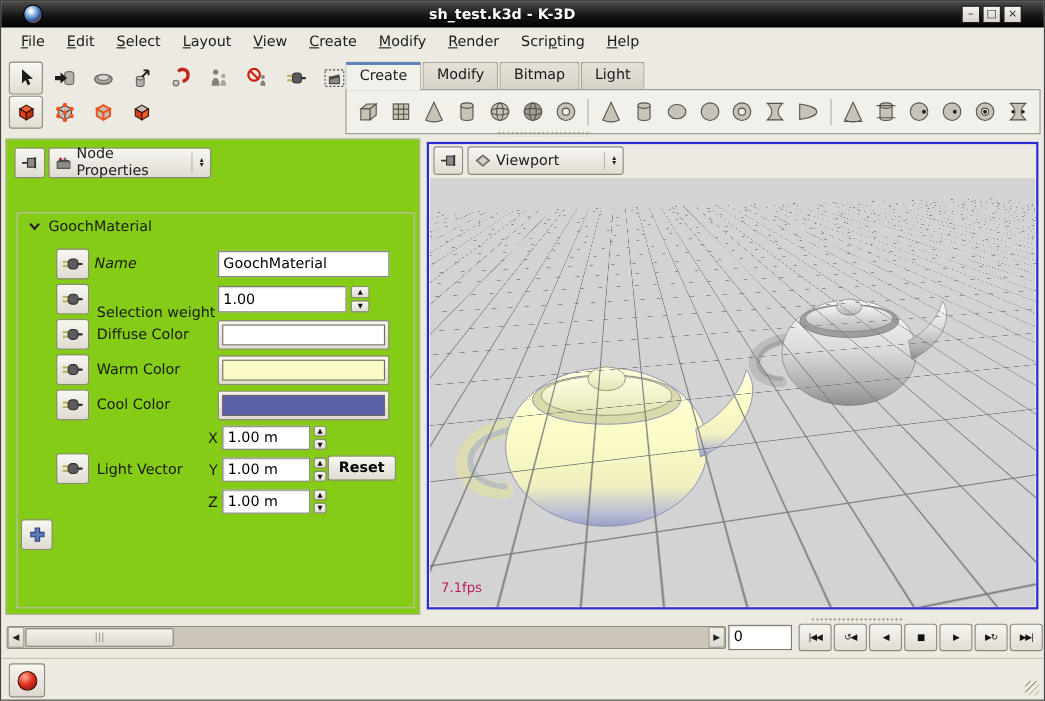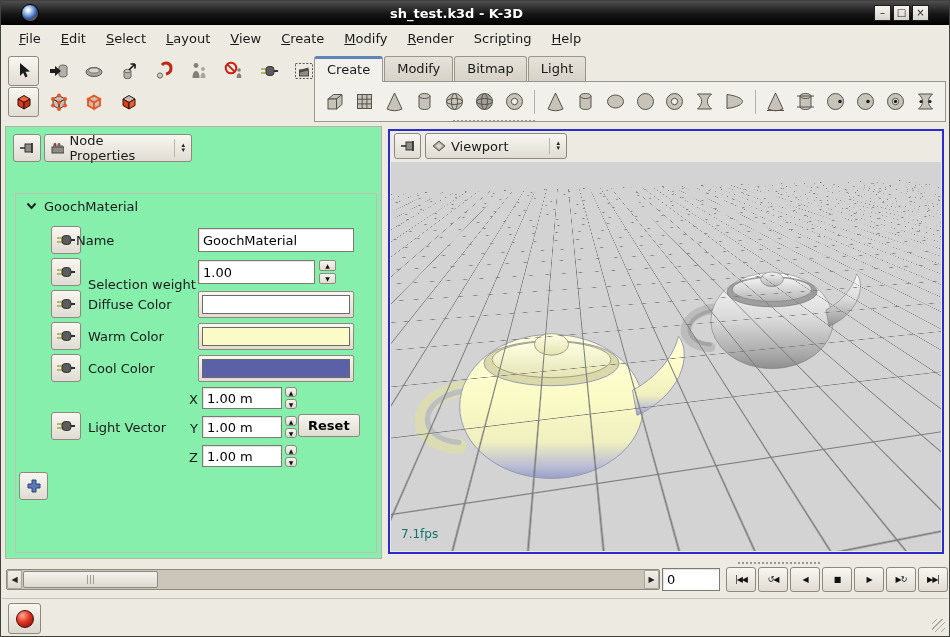--- a/index.html
+++ b/index.html
@@ -33,21 +33,21 @@
     margin-right:1px;border-radius:3px 3px 0 0;position:relative;}
   .tab.active{background:#f2f0ea;border-top:3px solid #5f82b8;padding-top:3px;z-index:2;margin-bottom:-1px;}
   .shelf{position:absolute;left:0;right:0;top:26px;bottom:0;background:#f2f0ea;border:1px solid #9b968c;
     display:flex;align-items:center;padding:0 6px;gap:2px;}
   .shelf-btn{width:28px;height:28px;display:flex;align-items:center;justify-content:center;}
   .shelf-sep{width:1px;height:24px;background:#b4b0a6;margin:0 4px;}
   .shelf-icon{fill:#c7c3b8;stroke:#57534b;stroke-width:1;}
   .shelf-icon.dark{fill:#a39f96;}
   
   .main{position:absolute;left:1px;top:123px;right:1px;height:437px;}
-  .left-panel{position:absolute;left:3px;top:2px;width:375px;bottom:2px;border:1px solid #b6b2a8;background:#86efac;}
+  .left-panel{position:absolute;left:3px;top:2px;width:375px;bottom:2px;border:1px solid #b6b2a8;background:#84cc16;}
   .lp-btn{position:absolute;border:1px solid #8d897f;border-radius:3px;background:linear-gradient(#f8f6f1,#e0dcd3);
     display:flex;align-items:center;justify-content:center;box-sizing:border-box;}
   .combo{position:absolute;border:1px solid #8d897f;border-radius:3px;background:linear-gradient(#f8f6f1,#e0dcd3);
     display:flex;align-items:center;gap:5px;padding:0 6px;box-sizing:border-box;}
   .updown{display:flex;flex-direction:column;font-size:7px;line-height:5px;color:#222;margin-left:auto;padding-left:6px;border-left:1px solid #b9b5ab;height:70%;justify-content:center;}
   .lp-title{position:absolute;left:12px;top:46px;}
   .lp-frame{position:absolute;left:9px;top:66px;width:360px;height:358px;border:1px solid #c2beb4;}
   .expander{position:absolute;left:20px;top:72px;display:flex;align-items:center;gap:7px;}
   .prop-label{position:absolute;white-space:nowrap;}
   .entry{position:absolute;border:1px solid #7f7b72;background:#fff;font-family:inherit;font-size:13px;
@@ -63,21 +63,21 @@
     font-family:inherit;font-size:13px;padding:3px 9px;}
   .plus-btn{position:absolute;left:13px;top:345px;width:29px;height:28px;}
   
   .viewport{position:absolute;left:386px;top:5px;width:556px;height:425px;border:2px solid #2b2bd2;background:#edeae2;box-sizing:border-box;}
   .vp-header{position:absolute;left:0;top:0;right:0;height:31px;}
   .vp-canvas{position:absolute;left:1px;right:1px;top:31px;bottom:1px;background:#d3d3d3;overflow:hidden;}
   .vp-grid{position:absolute;left:50%;top:50%;width:2800px;height:2800px;
     background-image:repeating-linear-gradient(to bottom,#7a7a7a 0,#7a7a7a 1px,transparent 1px,transparent 78px),
                      repeating-linear-gradient(to right,#7a7a7a 0,#7a7a7a 1px,transparent 1px,transparent 40px);
     transform:translate(-50%,-50%) perspective(430px) rotateX(62deg) rotateZ(-12deg);}
-  .fps{position:absolute;left:10px;bottom:10px;font-size:12px;color:#0f766e;}
+  .fps{position:absolute;left:10px;bottom:10px;font-size:12px;color:#be185d;}
   .teapot{position:absolute;}
   
   .grab-h{position:absolute;width:84px;height:5px;
     background-image:radial-gradient(circle,#9a968c 34%,transparent 36%);background-size:4px 4px;}
   
   .transport{position:absolute;left:1px;top:560px;right:1px;height:37px;}
   .hscroll{position:absolute;left:4px;top:8px;width:654px;height:21px;border:1px solid #8d897f;background:#ccc6ba;
     border-radius:2px;display:flex;align-items:stretch;box-sizing:border-box;}
   .scroll-arrow{width:15px;display:flex;align-items:center;justify-content:center;font-size:8px;color:#222;
     background:linear-gradient(#f2efe9,#dcd8cf);border:1px solid #a9a59b;box-sizing:border-box;}
@@ -453,21 +453,21 @@
       </div>
 
       <div class="lp-btn" style="left:45px;top:99px;width:30px;height:28px;">
         <svg width="20" height="16">
             <line x1="1" y1="6" x2="6" y2="6" stroke="#b9b75f" stroke-width="2"></line>
             <line x1="1" y1="10" x2="6" y2="10" stroke="#b9b75f" stroke-width="2"></line>
             <rect x="6" y="3.5" width="9" height="9" rx="3.5" fill="#5c5c5c" stroke="#2e2e2e"></rect>
             <line x1="15" y1="8" x2="19" y2="8" stroke="#2e2e2e" stroke-width="2"></line>
           </svg>
       </div>
-      <div class="prop-label" style="left:70px;top:106px;">Name</div>
+      <div class="prop-label" style="left:80px;top:106px;font-style:italic;">Name</div>
       <input class="entry" style="left: 192px; top: 101px; width: 156px; height: 24px;" value="GoochMaterial">
 
       <div class="lp-btn" style="left:45px;top:131px;width:30px;height:28px;">
         <svg width="20" height="16">
             <line x1="1" y1="6" x2="6" y2="6" stroke="#b9b75f" stroke-width="2"></line>
             <line x1="1" y1="10" x2="6" y2="10" stroke="#b9b75f" stroke-width="2"></line>
             <rect x="6" y="3.5" width="9" height="9" rx="3.5" fill="#5c5c5c" stroke="#2e2e2e"></rect>
             <line x1="15" y1="8" x2="19" y2="8" stroke="#2e2e2e" stroke-width="2"></line>
           </svg>
       </div>

